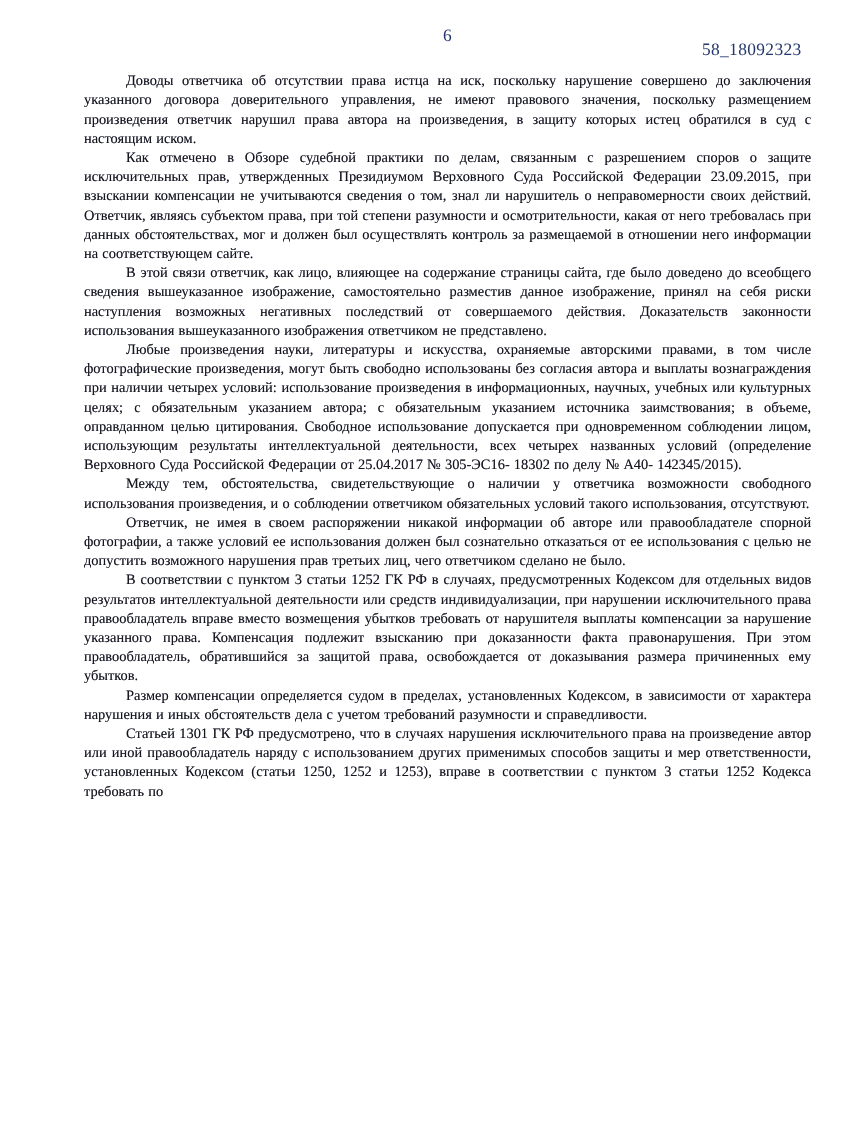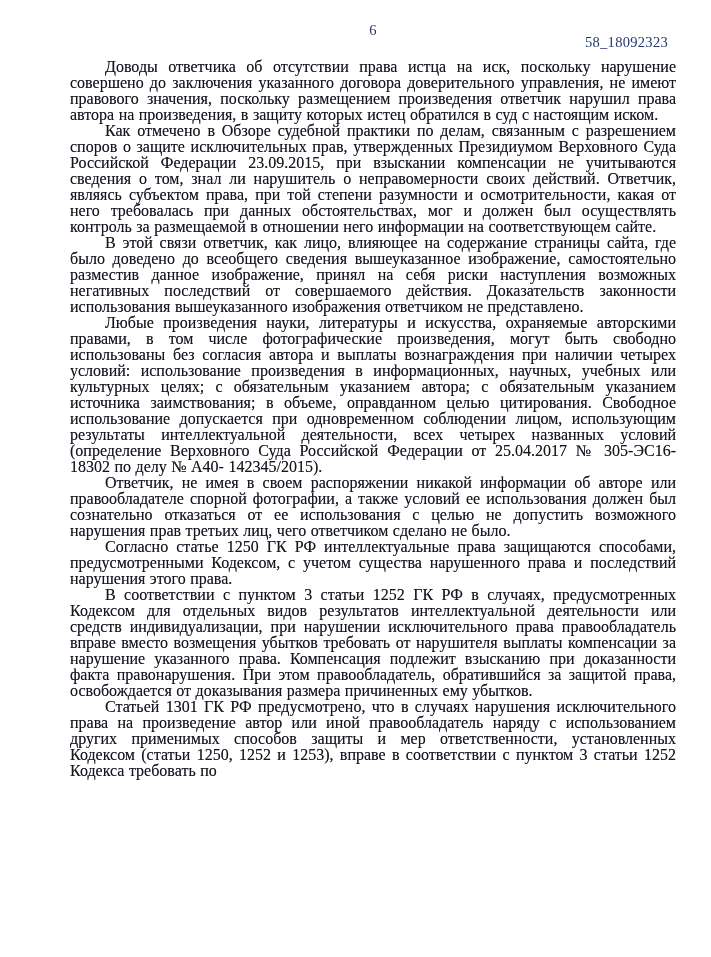--- a/index.html
+++ b/index.html
@@ -36,21 +36,21 @@
     right: 8px;
     top: 12px;
     letter-spacing: 0.3px;
   }
   .doc-body {
     position: absolute;
     top: 59px;
     left: 70px;
     width: 606px;
     color: #16161f;
-    font-size: 16px;
+    font-size: 12px;
     line-height: 16px;
     text-shadow: 0 0 0.45px rgba(24, 28, 60, 0.55);
   }
   .doc-body p {
     margin: 0;
     text-align: justify;
     text-indent: 35px;
     word-spacing: 0.5px;
   }
 </style>
@@ -62,19 +62,20 @@
   <div class="page-header">
     <span class="page-num">6</span>
     <span class="doc-id">58_18092323</span>
   </div>
 
   <div class="doc-body">
     <p>Доводы ответчика об отсутствии права истца на иск, поскольку нарушение совершено до заключения указанного договора доверительного управления, не имеют правового значения, поскольку размещением произведения ответчик нарушил права автора на произведения, в защиту которых истец обратился в суд с настоящим иском.</p>
     <p>Как отмечено в Обзоре судебной практики по делам, связанным с разрешением споров о защите исключительных прав, утвержденных Президиумом Верховного Суда Российской Федерации 23.09.2015, при взыскании компенсации не учитываются сведения о том, знал ли нарушитель о неправомерности своих действий. Ответчик, являясь субъектом права, при той степени разумности и осмотрительности, какая от него требовалась при данных обстоятельствах, мог и должен был осуществлять контроль за размещаемой в отношении него информации на соответствующем сайте.</p>
     <p>В этой связи ответчик, как лицо, влияющее на содержание страницы сайта, где было доведено до всеобщего сведения вышеуказанное изображение, самостоятельно разместив данное изображение, принял на себя риски наступления возможных негативных последствий от совершаемого действия. Доказательств законности использования вышеуказанного изображения ответчиком не представлено.</p>
     <p>Любые произведения науки, литературы и искусства, охраняемые авторскими правами, в том числе фотографические произведения, могут быть свободно использованы без согласия автора и выплаты вознаграждения при наличии четырех условий: использование произведения в информационных, научных, учебных или культурных целях; с обязательным указанием автора; с обязательным указанием источника заимствования; в объеме, оправданном целью цитирования. Свободное использование допускается при одновременном соблюдении лицом, использующим результаты интеллектуальной деятельности, всех четырех названных условий (определение Верховного Суда Российской Федерации от 25.04.2017 № 305-ЭС16- 18302 по делу № А40- 142345/2015).</p>
+    <p>Между тем, обстоятельства, свидетельствующие о наличии у ответчика возможности свободного использования произведения, и о соблюдении ответчиком обязательных условий такого использования, отсутствуют.</p>
     <p>Ответчик, не имея в своем распоряжении никакой информации об авторе или правообладателе спорной фотографии, а также условий ее использования должен был сознательно отказаться от ее использования с целью не допустить возможного нарушения прав третьих лиц, чего ответчиком сделано не было.</p>
-    <p>Согласно статье 1250 ГК РФ интеллектуальные права защищаются способами, предусмотренными Кодексом, с учетом существа нарушенного права и последствий нарушения этого права.</p>
     <p>В соответствии с пунктом 3 статьи 1252 ГК РФ в случаях, предусмотренных Кодексом для отдельных видов результатов интеллектуальной деятельности или средств индивидуализации, при нарушении исключительного права правообладатель вправе вместо возмещения убытков требовать от нарушителя выплаты компенсации за нарушение указанного права. Компенсация подлежит взысканию при доказанности факта правонарушения. При этом правообладатель, обратившийся за защитой права, освобождается от доказывания размера причиненных ему убытков.</p>
+    <p>Размер компенсации определяется судом в пределах, установленных Кодексом, в зависимости от характера нарушения и иных обстоятельств дела с учетом требований разумности и справедливости.</p>
     <p>Статьей 1301 ГК РФ предусмотрено, что в случаях нарушения исключительного права на произведение автор или иной правообладатель наряду с использованием других применимых способов защиты и мер ответственности, установленных Кодексом (статьи 1250, 1252 и 1253), вправе в соответствии с пунктом 3 статьи 1252 Кодекса требовать по</p>
   </div>
 
 </div>
 
 </body></html>

